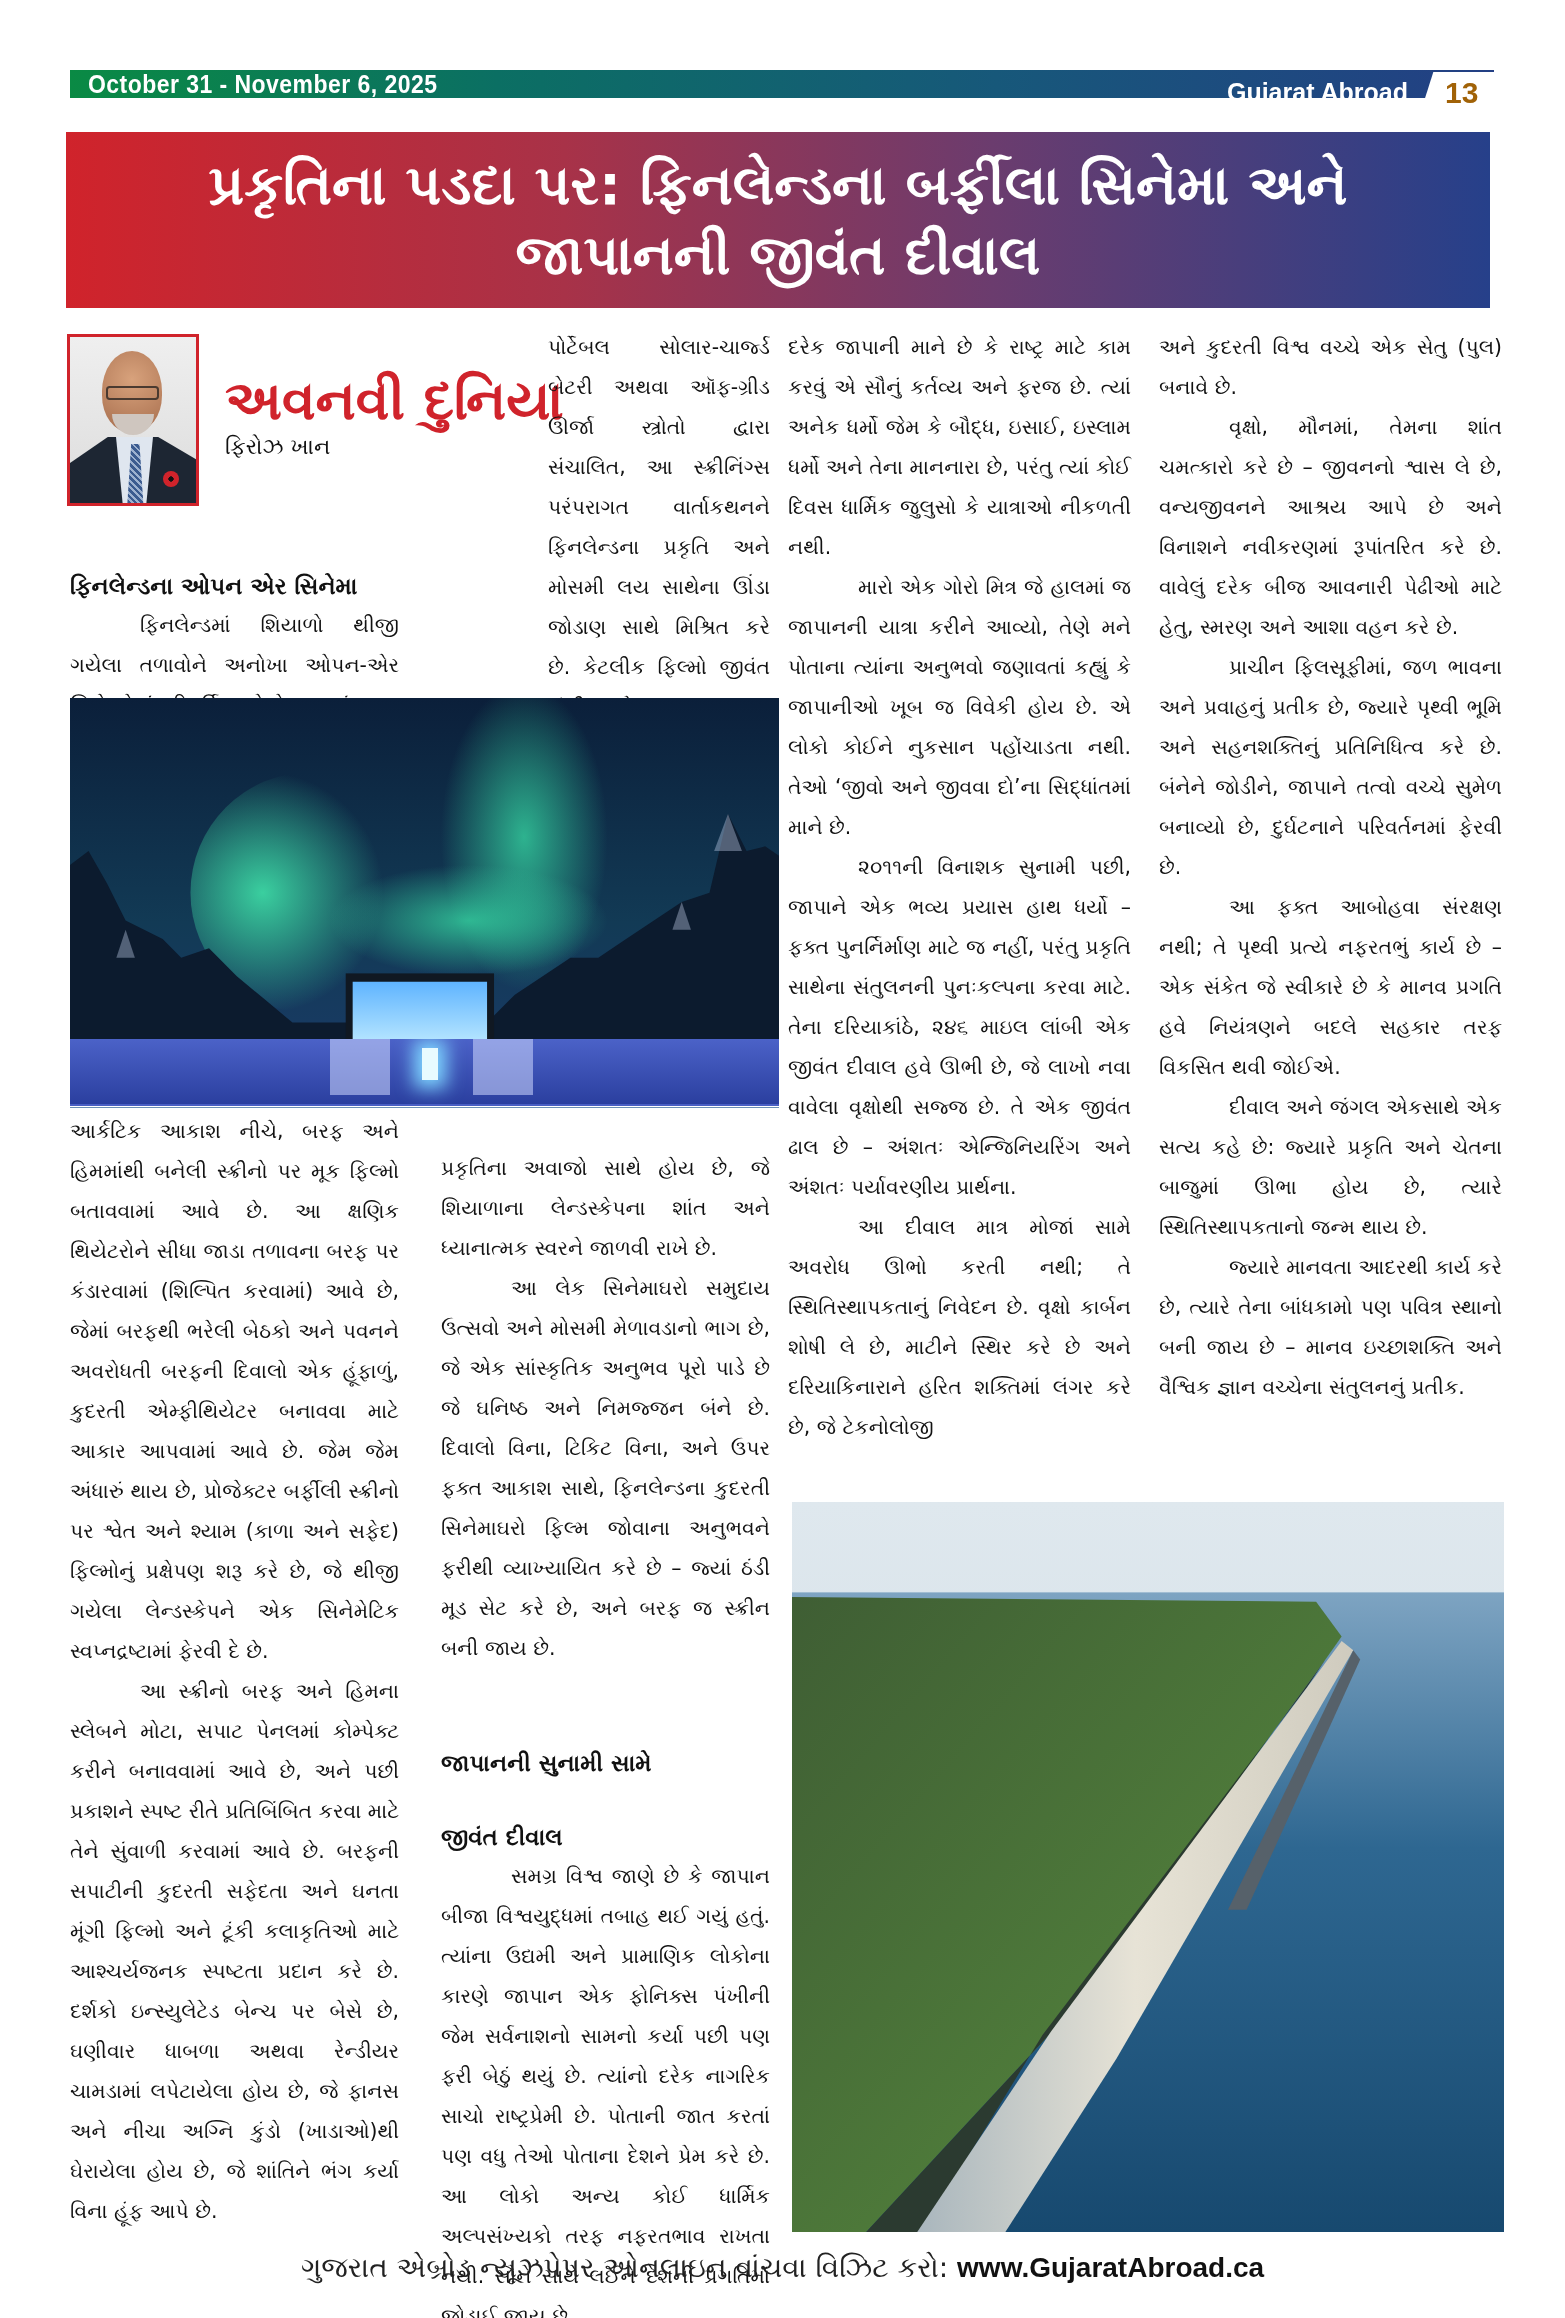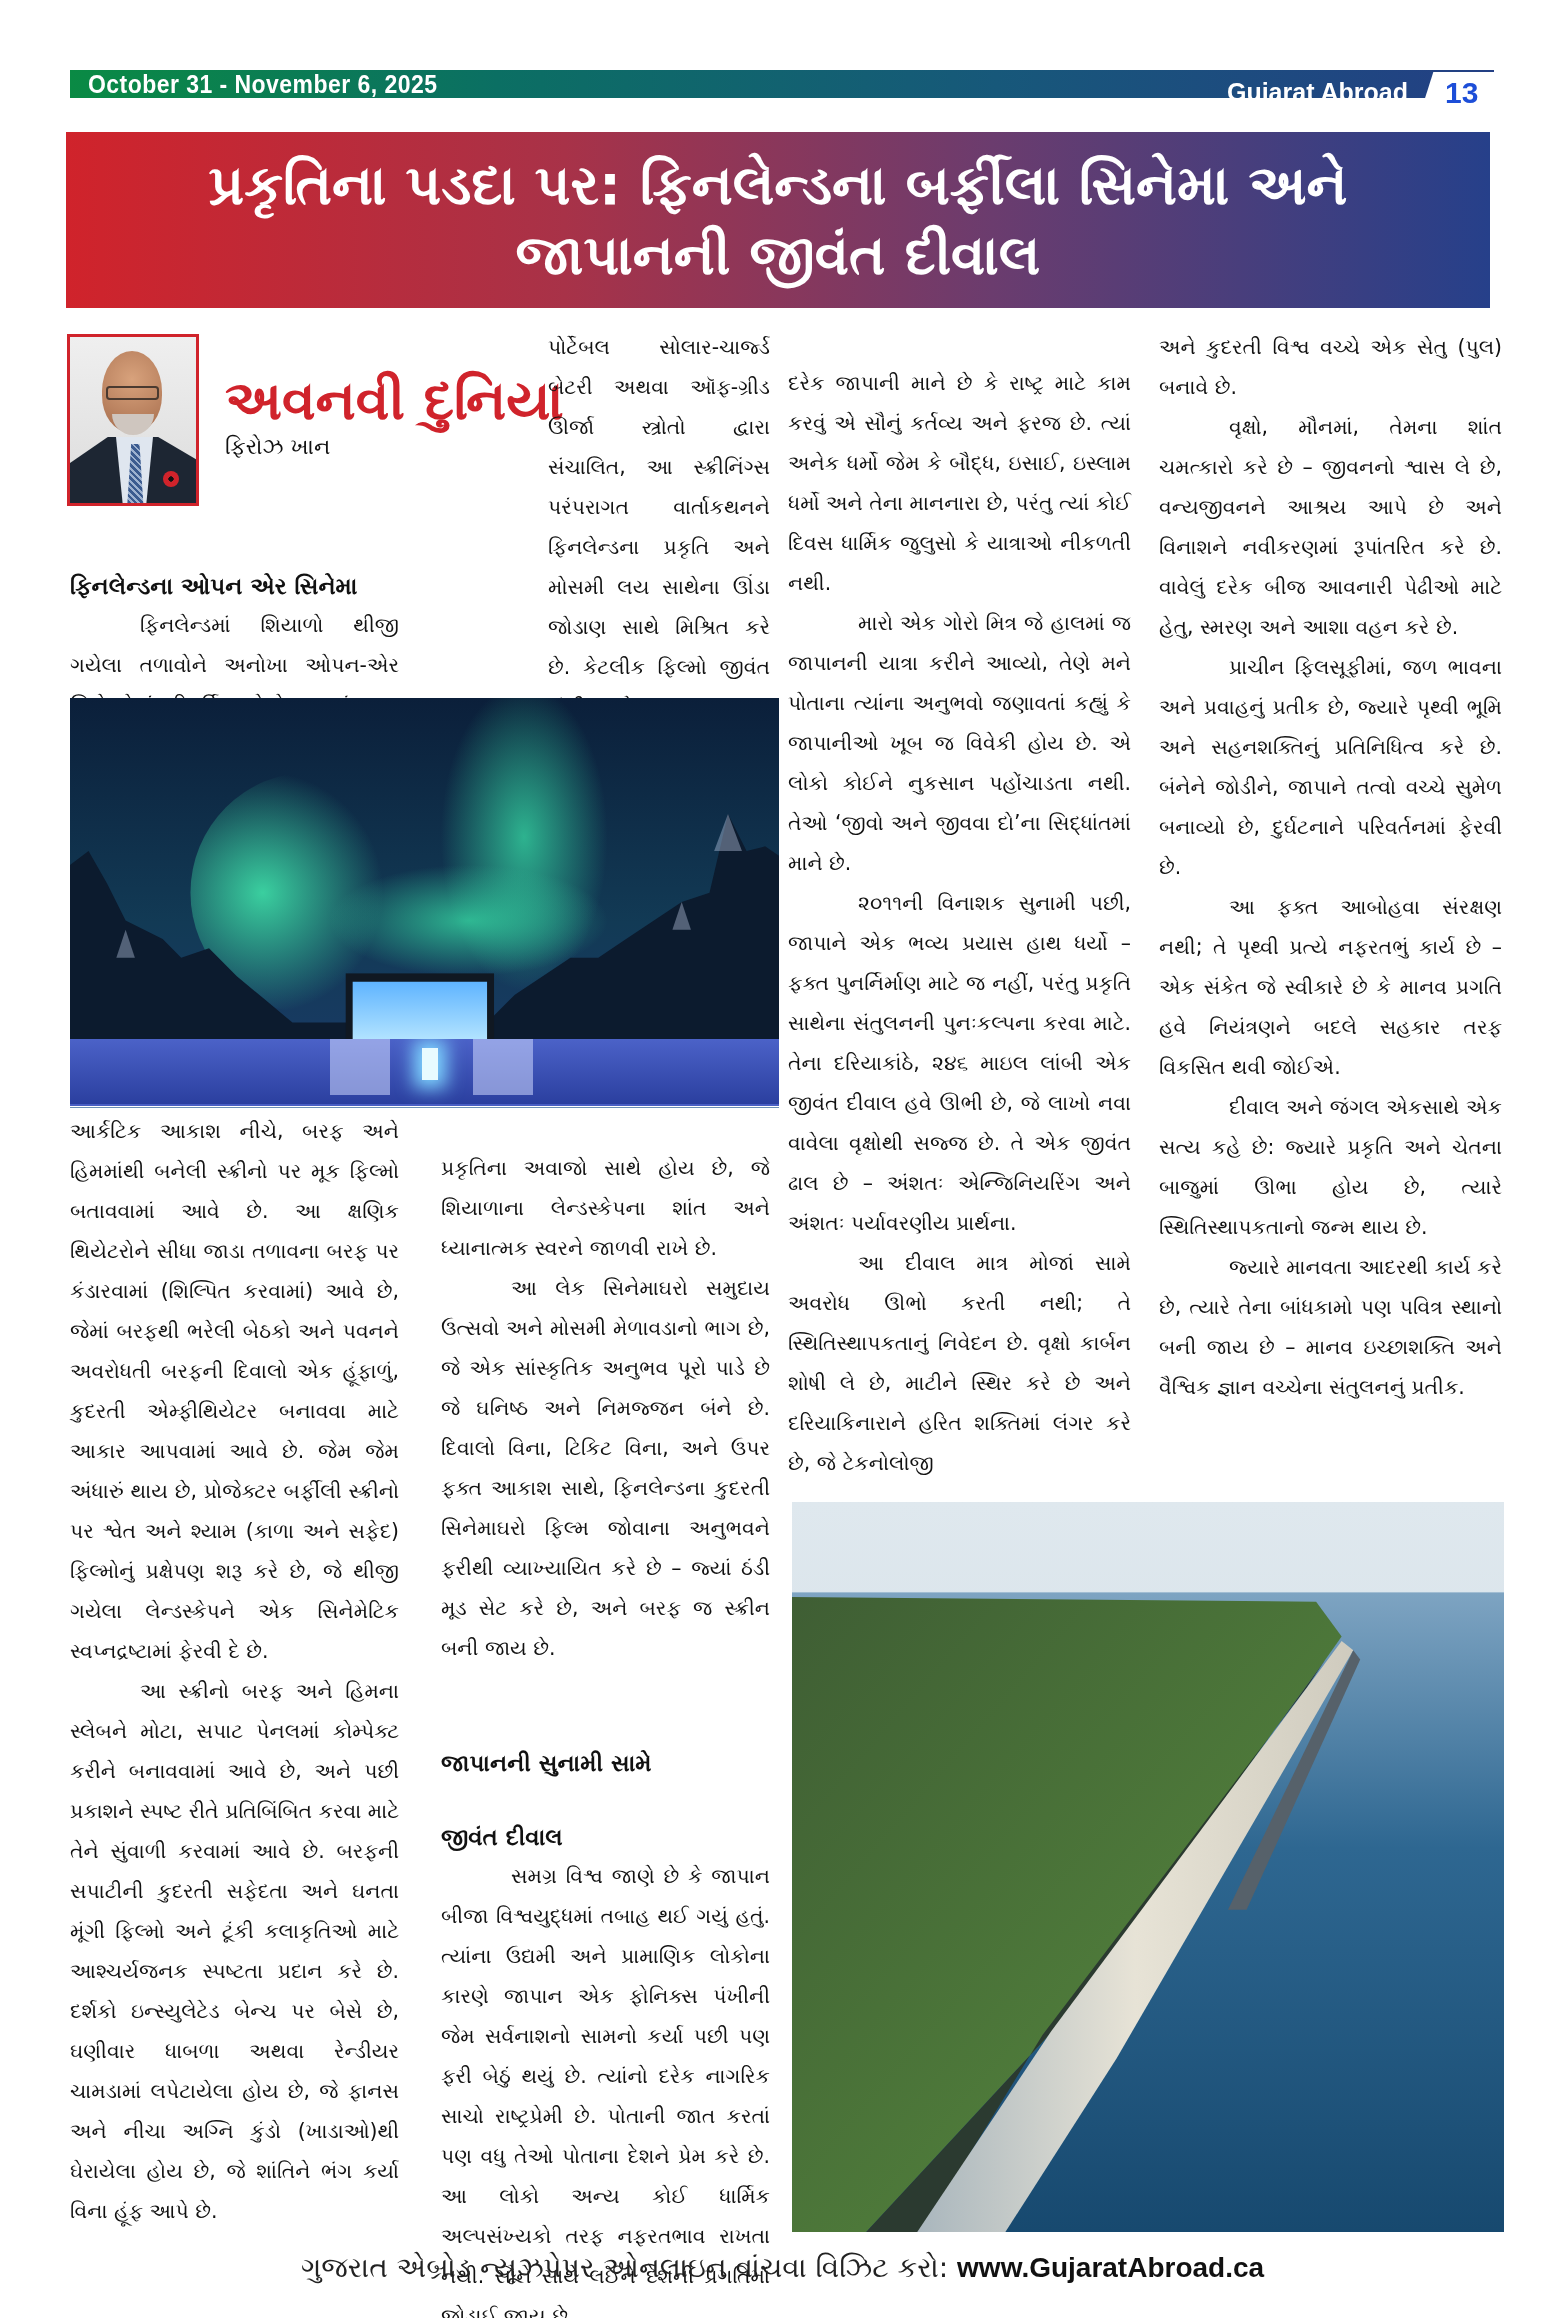--- a/index.html
+++ b/index.html
@@ -17,21 +17,21 @@
     font-size: 25px; padding-left: 19.5px; letter-spacing: 0.5px; transform: scaleX(0.92); transform-origin: left center;
   }
   .topbar .brand {
     position: absolute; right: 86px; top: 0; height: 45px; display: flex; align-items: center;
     font-family: "Liberation Sans", sans-serif; font-weight: bold; color: #fff; font-size: 25px;
   }
   .topbar .pagenum {
     position: absolute; right: 0; top: 1.9px; width: 74px; height: 42px; background: #fff;
     clip-path: polygon(18% 0, 100% 0, 100% 100%, 0 100%);
     display: flex; align-items: center; justify-content: center;
-    font-family: "Liberation Sans", sans-serif; font-weight: bold; color: #1d4ed8; font-size: 30px;
+    font-family: "Liberation Sans", sans-serif; font-weight: bold; color: #a16207; font-size: 30px;
     padding-left: 9.3px;
   }
 
   
   .banner {
     position: absolute; left: 66px; top: 132px; width: 1424px; height: 176px;
     background: linear-gradient(90deg, #d0232b 0%, #a83248 35%, #6b3c6e 65%, #26408a 100%);
     display: flex; flex-direction: column; align-items: center; justify-content: center;
   }
   .banner .line {
@@ -185,21 +185,21 @@
 
 <div class="col col2" style="top:1148px;">
   <p>પ્રકૃતિના અવાજો સાથે હોય છે, જે શિયાળાના લેન્ડસ્કેપના શાંત અને ધ્યાનાત્મક સ્વરને જાળવી રાખે છે.</p>
   <p class="indent">આ લેક સિનેમાઘરો સમુદાય ઉત્સવો અને મોસમી મેળાવડાનો ભાગ છે, જે એક સાંસ્કૃતિક અનુભવ પૂરો પાડે છે જે ઘનિષ્ઠ અને નિમજ્જન બંને છે. દિવાલો વિના, ટિકિટ વિના, અને ઉપર ફક્ત આકાશ સાથે, ફિનલેન્ડના કુદરતી સિનેમાઘરો ફિલ્મ જોવાના અનુભવને ફરીથી વ્યાખ્યાયિત કરે છે – જ્યાં ઠંડી મૂડ સેટ કરે છે, અને બરફ જ સ્ક્રીન બની જાય છે.</p>
   <div style="height:40px;"></div>
   <div class="subhead">જાપાનની સુનામી સામે</div>
   <div class="subhead">જીવંત દીવાલ</div>
   <p class="indent">સમગ્ર વિશ્વ જાણે છે કે જાપાન બીજા વિશ્વયુદ્ધમાં તબાહ થઈ ગયું હતું. ત્યાંના ઉદ્યમી અને પ્રામાણિક લોકોના કારણે જાપાન એક ફોનિક્સ પંખીની જેમ સર્વનાશનો સામનો કર્યા પછી પણ ફરી બેઠું થયું છે. ત્યાંનો દરેક નાગરિક સાચો રાષ્ટ્રપ્રેમી છે. પોતાની જાત કરતાં પણ વધુ તેઓ પોતાના દેશને પ્રેમ કરે છે. આ લોકો અન્ય કોઈ ધાર્મિક અલ્પસંખ્યકો તરફ નફરતભાવ રાખતા નથી. સૌને સાથે લઈને દેશની પ્રગતિમાં જોડાઈ જાય છે.</p>
 </div>
 
-<div class="col col3" style="top:327px;margin-top:36px;">
+<div class="col col3" style="top:327px;">
   <p>દરેક જાપાની માને છે કે રાષ્ટ્ર માટે કામ કરવું એ સૌનું કર્તવ્ય અને ફરજ છે. ત્યાં અનેક ધર્મો જેમ કે બૌદ્ધ, ઇસાઈ, ઇસ્લામ ધર્મો અને તેના માનનારા છે, પરંતુ ત્યાં કોઈ દિવસ ધાર્મિક જુલુસો કે યાત્રાઓ નીકળતી નથી.</p>
   <p class="indent">મારો એક ગોરો મિત્ર જે હાલમાં જ જાપાનની યાત્રા કરીને આવ્યો, તેણે મને પોતાના ત્યાંના અનુભવો જણાવતાં કહ્યું કે જાપાનીઓ ખૂબ જ વિવેકી હોય છે. એ લોકો કોઈને નુકસાન પહોંચાડતા નથી. તેઓ ‘જીવો અને જીવવા દો’ના સિદ્ધાંતમાં માને છે.</p>
   <p class="indent">૨૦૧૧ની વિનાશક સુનામી પછી, જાપાને એક ભવ્ય પ્રયાસ હાથ ધર્યો – ફક્ત પુનર્નિર્માણ માટે જ નહીં, પરંતુ પ્રકૃતિ સાથેના સંતુલનની પુનઃકલ્પના કરવા માટે. તેના દરિયાકાંઠે, ૨૪૬ માઇલ લાંબી એક જીવંત દીવાલ હવે ઊભી છે, જે લાખો નવા વાવેલા વૃક્ષોથી સજ્જ છે. તે એક જીવંત ઢાલ છે – અંશતઃ એન્જિનિયરિંગ અને અંશતઃ પર્યાવરણીય પ્રાર્થના.</p>
   <p class="indent">આ દીવાલ માત્ર મોજાં સામે અવરોધ ઊભો કરતી નથી; તે સ્થિતિસ્થાપકતાનું નિવેદન છે. વૃક્ષો કાર્બન શોષી લે છે, માટીને સ્થિર કરે છે અને દરિયાકિનારાને હરિત શક્તિમાં લંગર કરે છે, જે ટેકનોલોજી</p>
 </div>
 
 <div class="col col4" style="top:327px;">
   <p>અને કુદરતી વિશ્વ વચ્ચે એક સેતુ (પુલ) બનાવે છે.</p>
   <p class="indent">વૃક્ષો, મૌનમાં, તેમના શાંત ચમત્કારો કરે છે – જીવનનો શ્વાસ લે છે, વન્યજીવનને આશ્રય આપે છે અને વિનાશને નવીકરણમાં રૂપાંતરિત કરે છે. વાવેલું દરેક બીજ આવનારી પેઢીઓ માટે હેતુ, સ્મરણ અને આશા વહન કરે છે.</p>
   <p class="indent">પ્રાચીન ફિલસૂફીમાં, જળ ભાવના અને પ્રવાહનું પ્રતીક છે, જ્યારે પૃથ્વી ભૂમિ અને સહનશક્તિનું પ્રતિનિધિત્વ કરે છે. બંનેને જોડીને, જાપાને તત્વો વચ્ચે સુમેળ બનાવ્યો છે, દુર્ઘટનાને પરિવર્તનમાં ફેરવી છે.</p>

